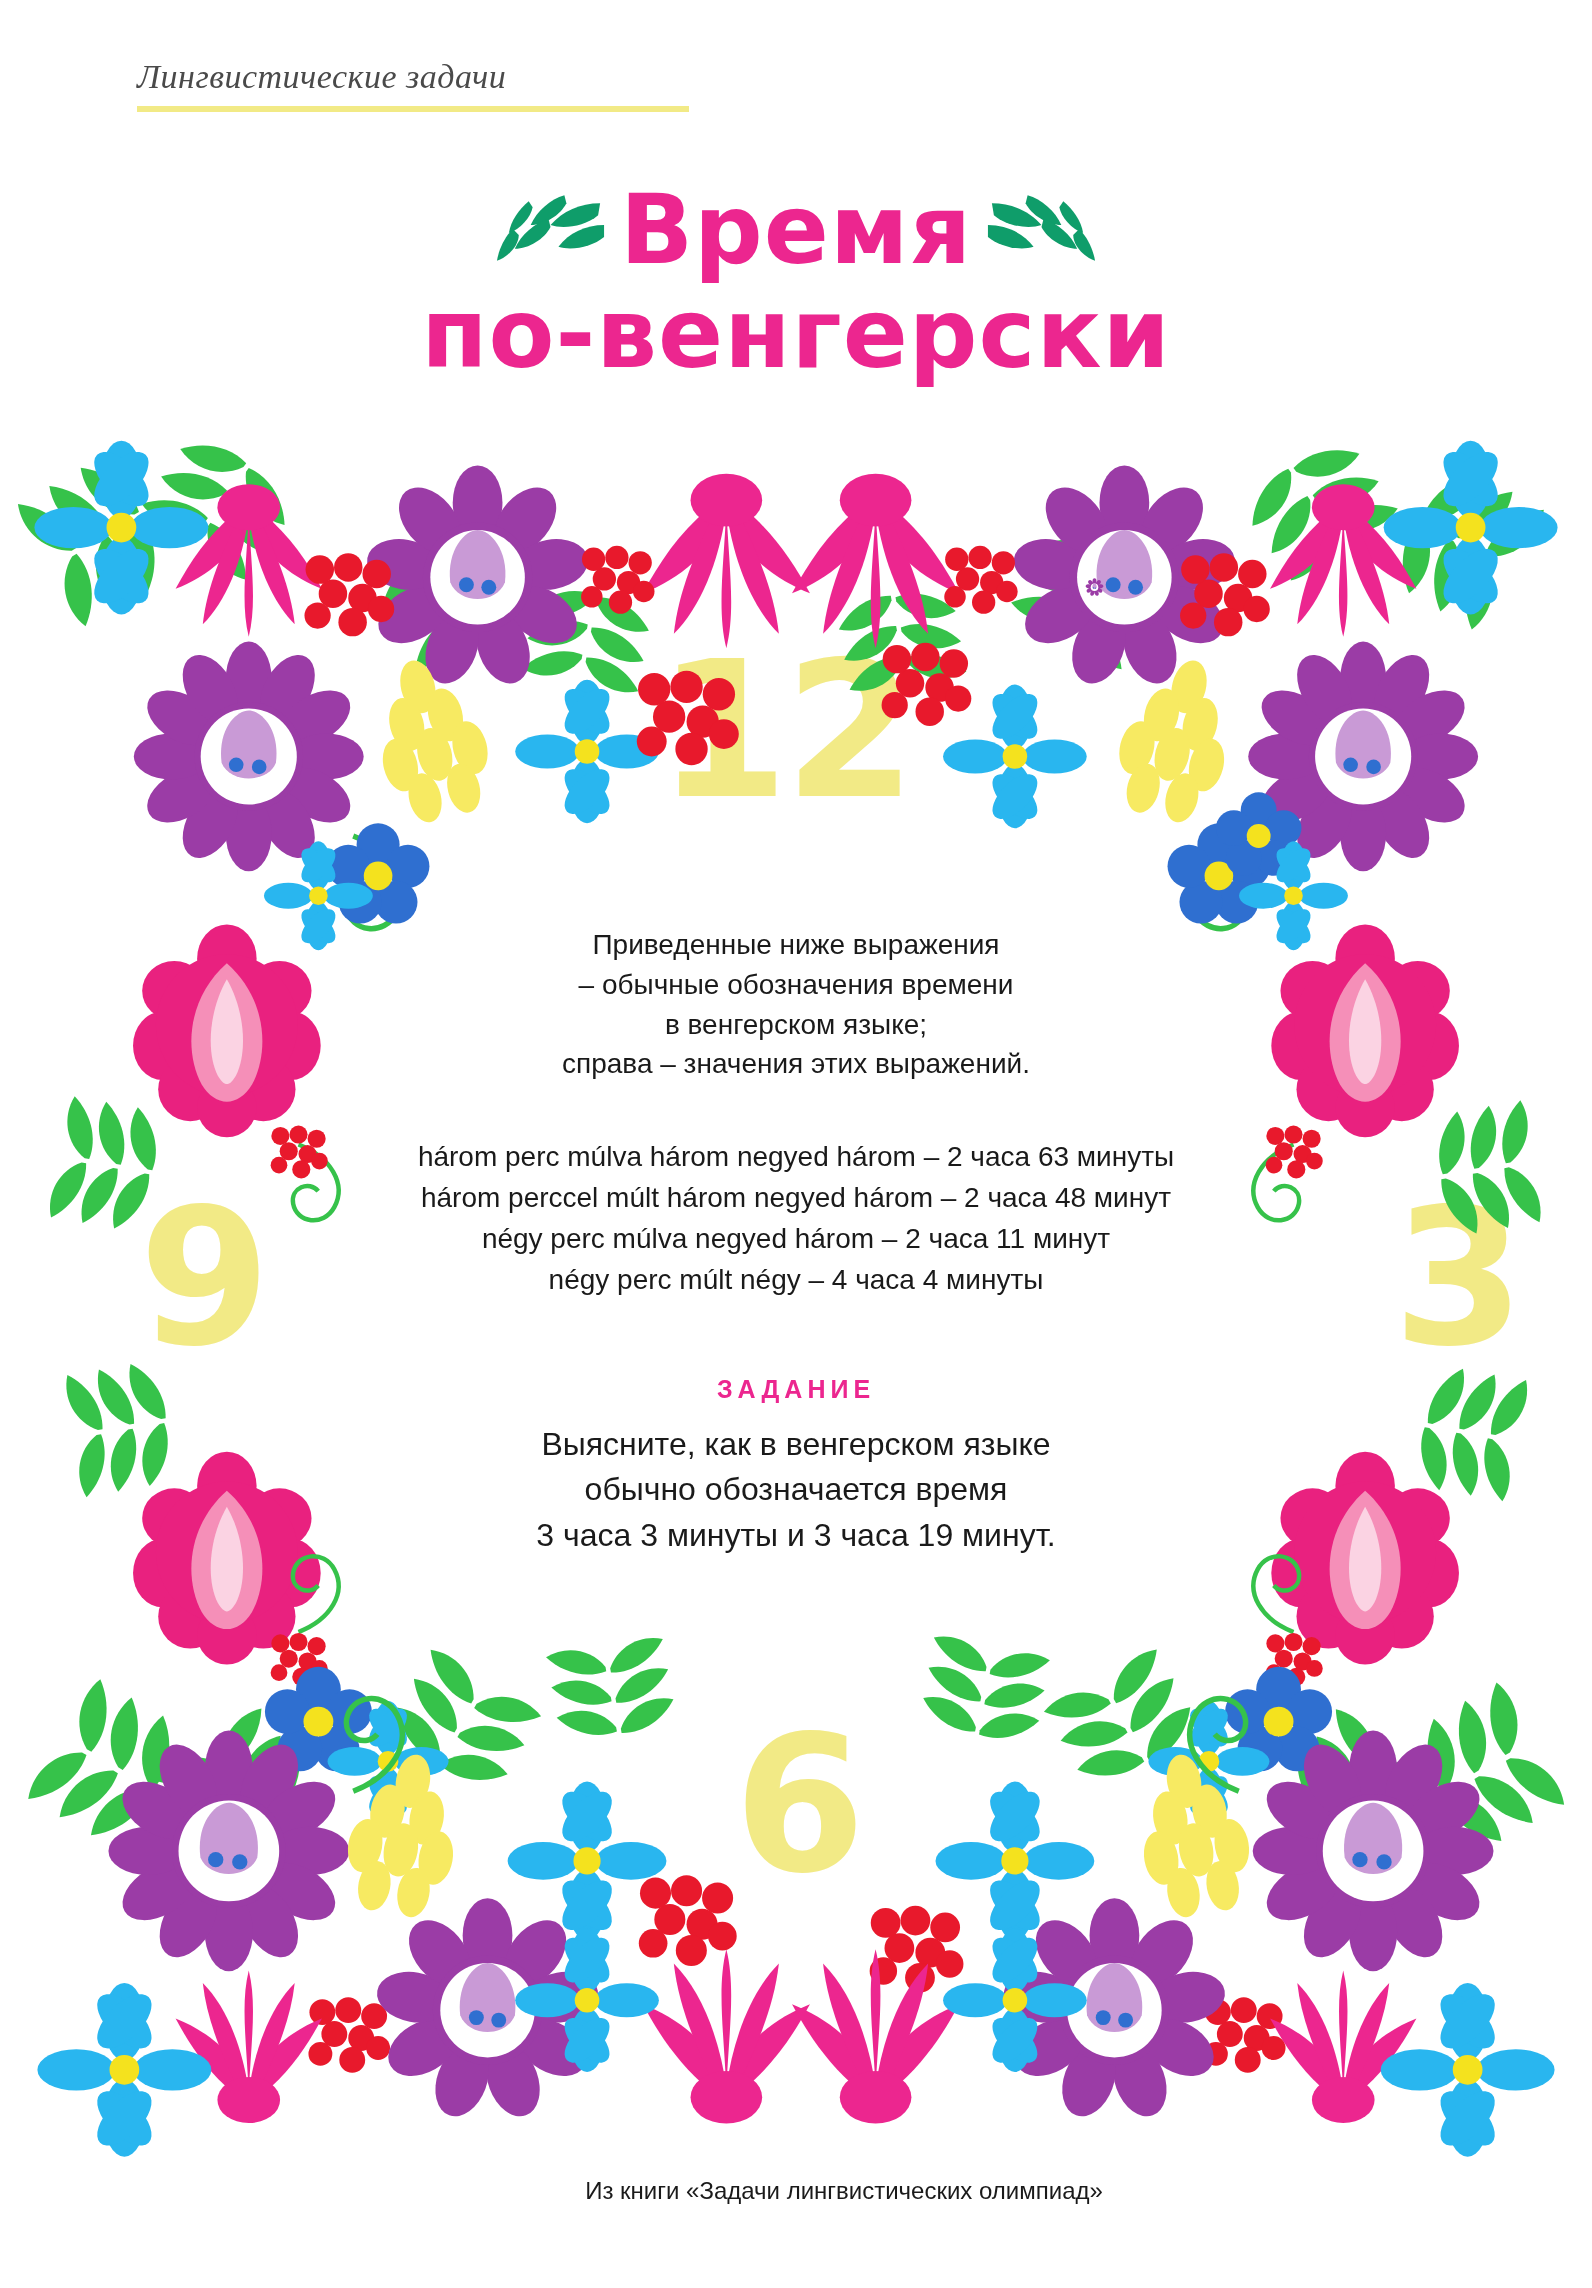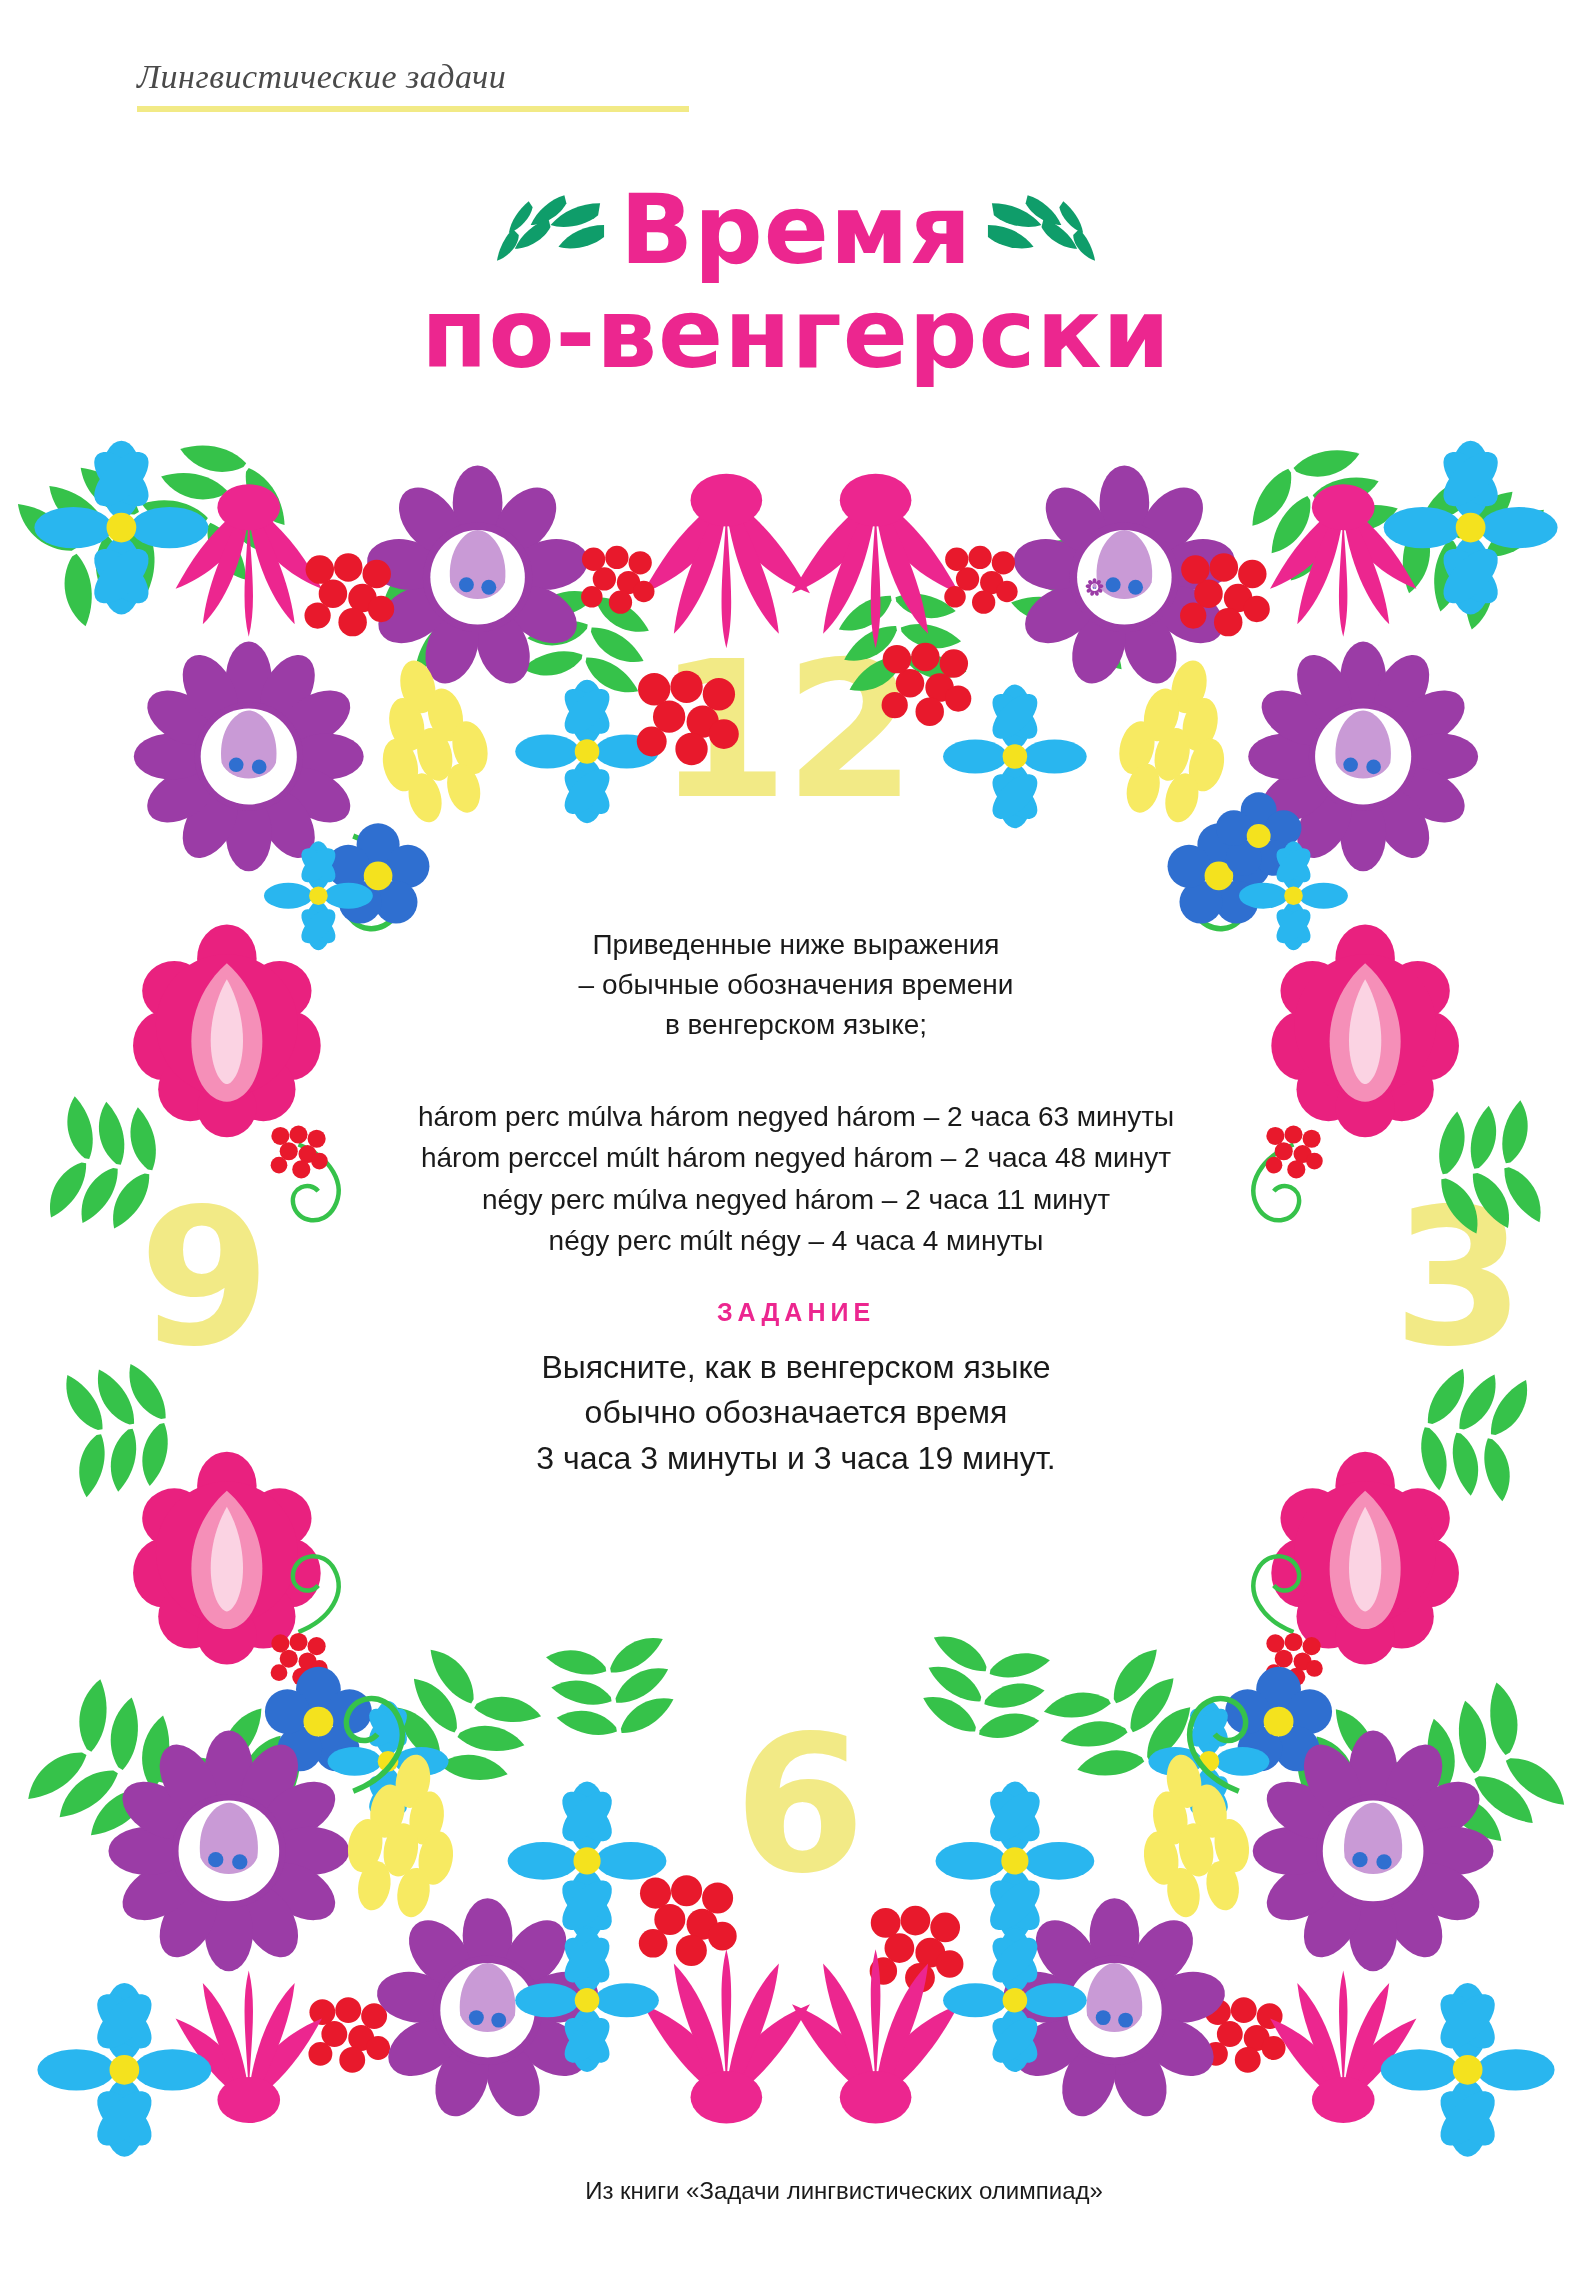--- a/index.html
+++ b/index.html
@@ -98,21 +98,21 @@
     line-height: 1.42;
     color: #1a1a1a;
   }
   .examples {
     margin-top: 52px;
     font-size: 28px;
     line-height: 1.47;
     color: #1a1a1a;
   }
   .task-head {
-    margin-top: 37px;
+    margin-top: 74px;
     font-size: 25px;
     font-weight: bold;
     color: #ec268f;
     letter-spacing: 5px;
   }
   .task-body {
     margin-top: 18px;
     font-size: 32px;
     line-height: 1.42;
     color: #1a1a1a;
@@ -430,20 +430,21 @@
       <use href="#curl" transform="translate(1245,1800) scale(-1.1,-1.1)"></use>
     </g>
   </svg>
 </div>
 
 <div class="body-block">
   <div class="intro">
     <div>Приведенные ниже выражения</div>
     <div>– обычные обозначения времени</div>
     <div>в венгерском языке;</div>
+    <div>справа – значения этих выражений.</div>
   </div>
 
   <div class="examples">
     <div>három perc múlva három negyed három – 2 часа 63 минуты</div>
     <div>három perccel múlt három negyed három – 2 часа 48 минут</div>
     <div>négy perc múlva negyed három – 2 часа 11 минут</div>
     <div>négy perc múlt négy – 4 часа 4 минуты</div>
   </div>
 
   <div class="task-head">ЗАДАНИЕ</div>

